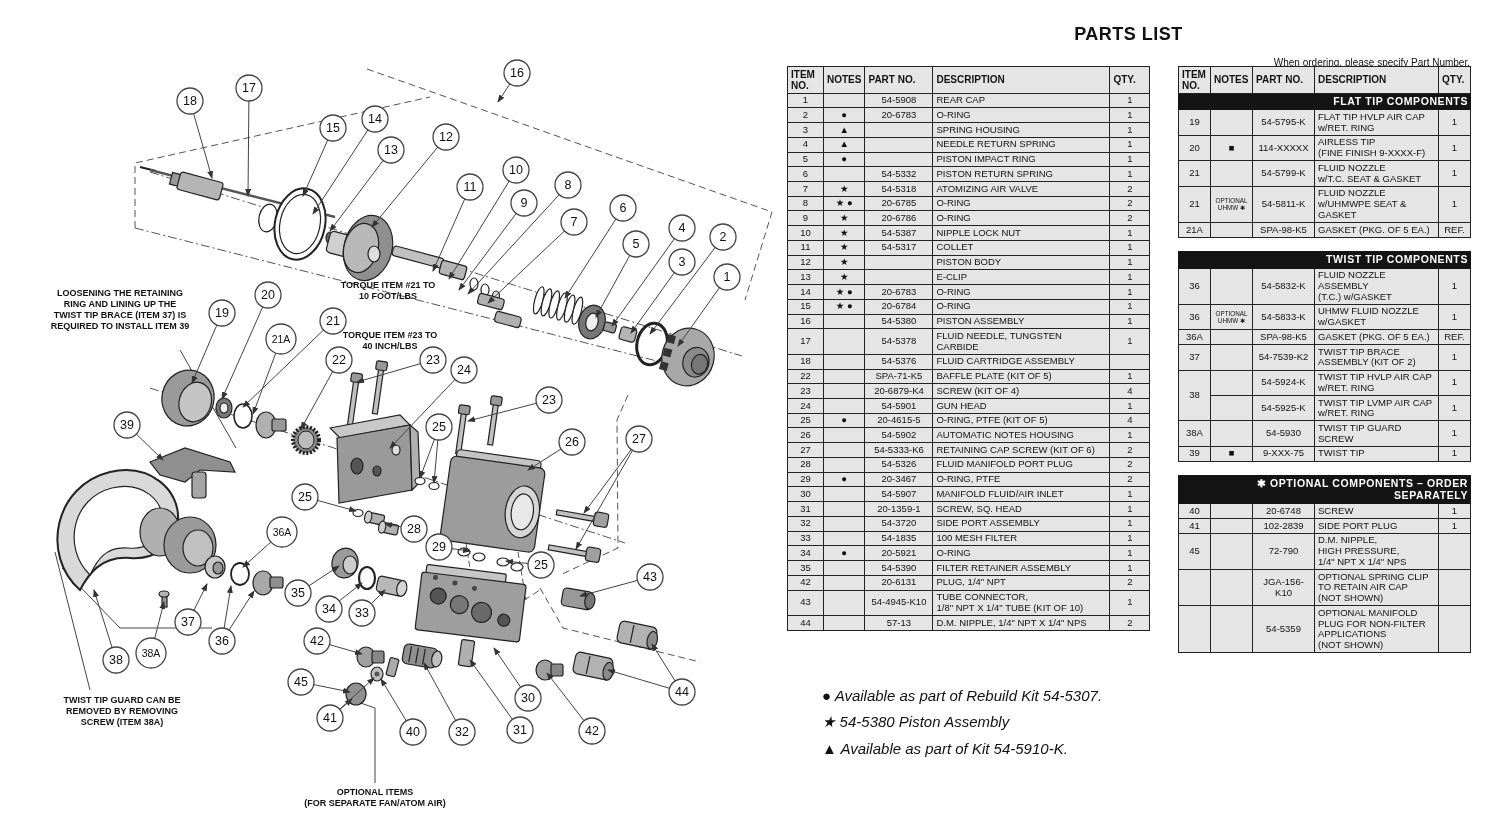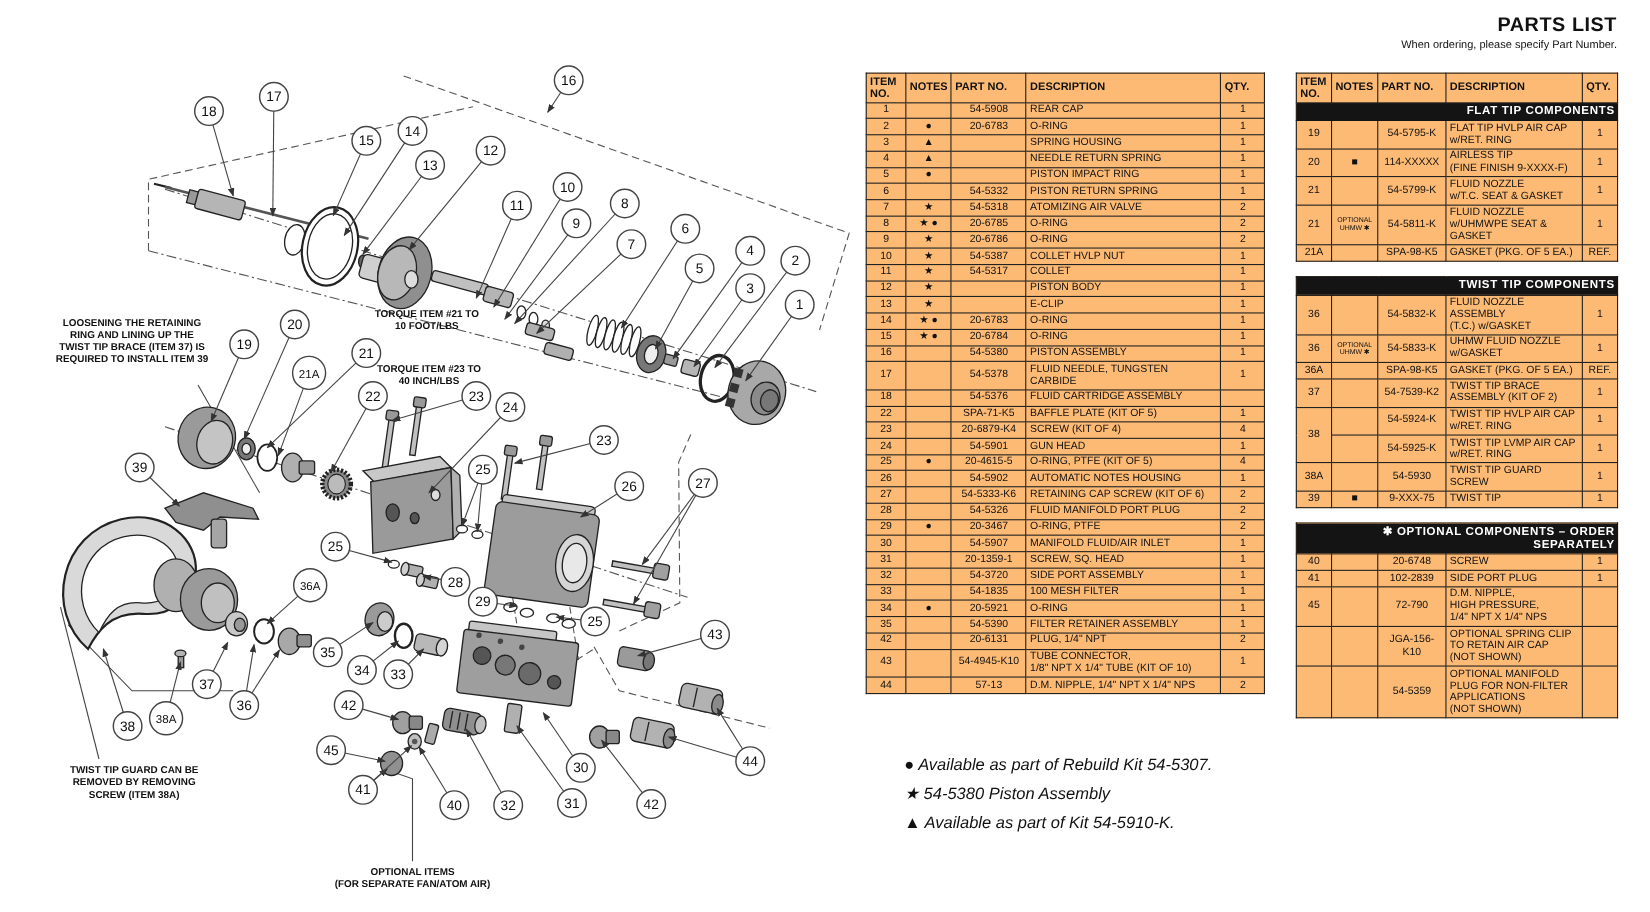--- a/index.html
+++ b/index.html
@@ -1,23 +1,23 @@
 <!DOCTYPE html>
 <html><head>
 <meta charset="utf-8">
 <style>
   html,body { margin:0; padding:0; background:#fff; }
   .page { position:relative; width:1500px; height:829px; background:#fff; color:#111;
           font-family:"Liberation Sans", sans-serif; overflow:hidden; }
 
   .title-block { position:absolute; left:787px; top:12px; width:683px; text-align:center; }
-  .title-block h1 { margin:0; font-size:18px; letter-spacing:0.5px; font-weight:bold;text-align:right; }
+  .title-block h1 { margin:12px; font-size:18px; letter-spacing:0.5px; font-weight:bold; }
   .title-block .sub { margin-top:3px; font-size:10px;text-align:right; }
 
-  table.parts { border-collapse:collapse; table-layout:fixed; background:#fdba74; }
+  table.parts { border-collapse:collapse; table-layout:fixed; background:#e5e5e5; }
   table.parts td, table.parts th { border:1px solid #222; font-size:9.5px; line-height:1.13;
       padding:1.5px 3px; overflow:hidden; vertical-align:middle; font-family:"Liberation Sans",sans-serif; }
   table.parts th { font-weight:bold; text-align:left; font-size:10px; white-space:pre-line; }
   th.c-item, th.c-notes, th.c-qty { text-align:center; }
   td.c-item, td.c-notes, td.c-qty, td.c-part { text-align:center; }
   td.c-desc { white-space:pre-line; }
   td.c-notes.tiny { font-size:6.3px; line-height:1.15; white-space:pre-line; padding:1px; }
   tr.bar th { background:#141414; color:#fff; text-align:right; font-size:10.5px;
               letter-spacing:0.6px; padding:2px; border:1px solid #141414; }
 
@@ -665,21 +665,21 @@
             <td class="c-item">9</td>
             <td class="c-notes">★</td>
             <td class="c-part">20-6786</td>
             <td class="c-desc">O-RING</td>
             <td class="c-qty">2</td>
           </tr>
           <tr>
             <td class="c-item">10</td>
             <td class="c-notes">★</td>
             <td class="c-part">54-5387</td>
-            <td class="c-desc">COLLET HVLP NUT</td>
+            <td class="c-desc">NIPPLE LOCK NUT</td>
             <td class="c-qty">1</td>
           </tr>
           <tr>
             <td class="c-item">11</td>
             <td class="c-notes">★</td>
             <td class="c-part">54-5317</td>
             <td class="c-desc">COLLET</td>
             <td class="c-qty">1</td>
           </tr>
           <tr>

